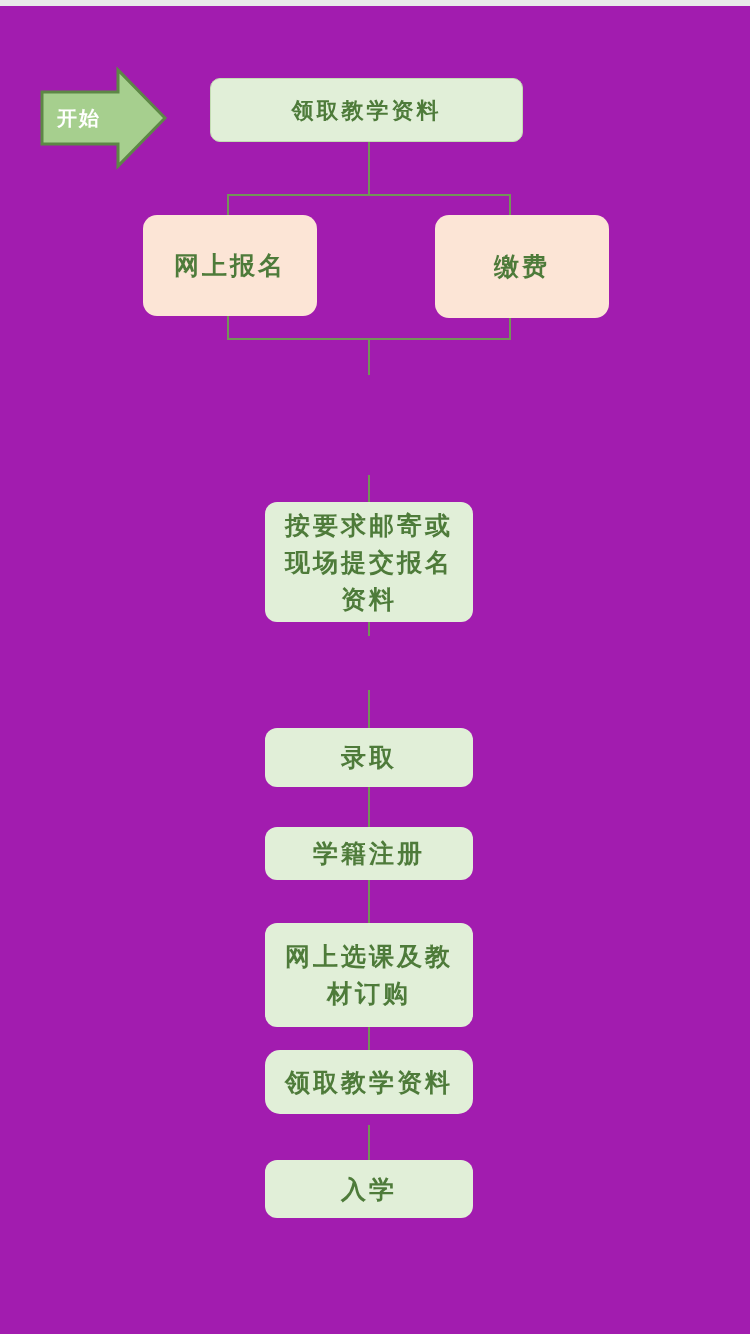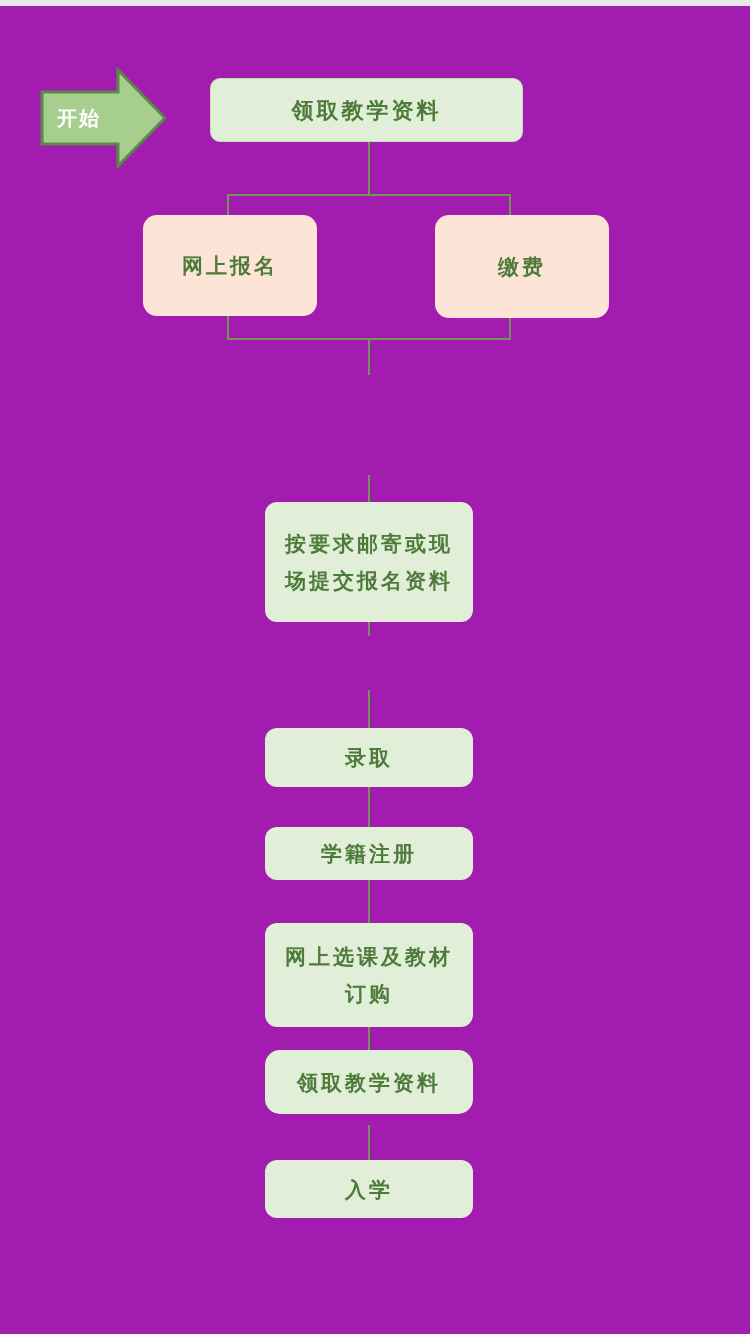--- a/index.html
+++ b/index.html
@@ -24,21 +24,21 @@
   
   .node {
     position: absolute;
     display: flex;
     align-items: center;
     justify-content: center;
     text-align: center;
     box-sizing: border-box;
     color: #4e7b3a;
     font-weight: 700;
-    font-size: 21px;
+    font-size: 25px;
     line-height: 37px;
     letter-spacing: 3px;
     padding: 4px 15px;
     word-break: break-all;
   }
   .node.green {
     background: #e1efd8;
     border-radius: 12px;
   }
   .node.pink {

